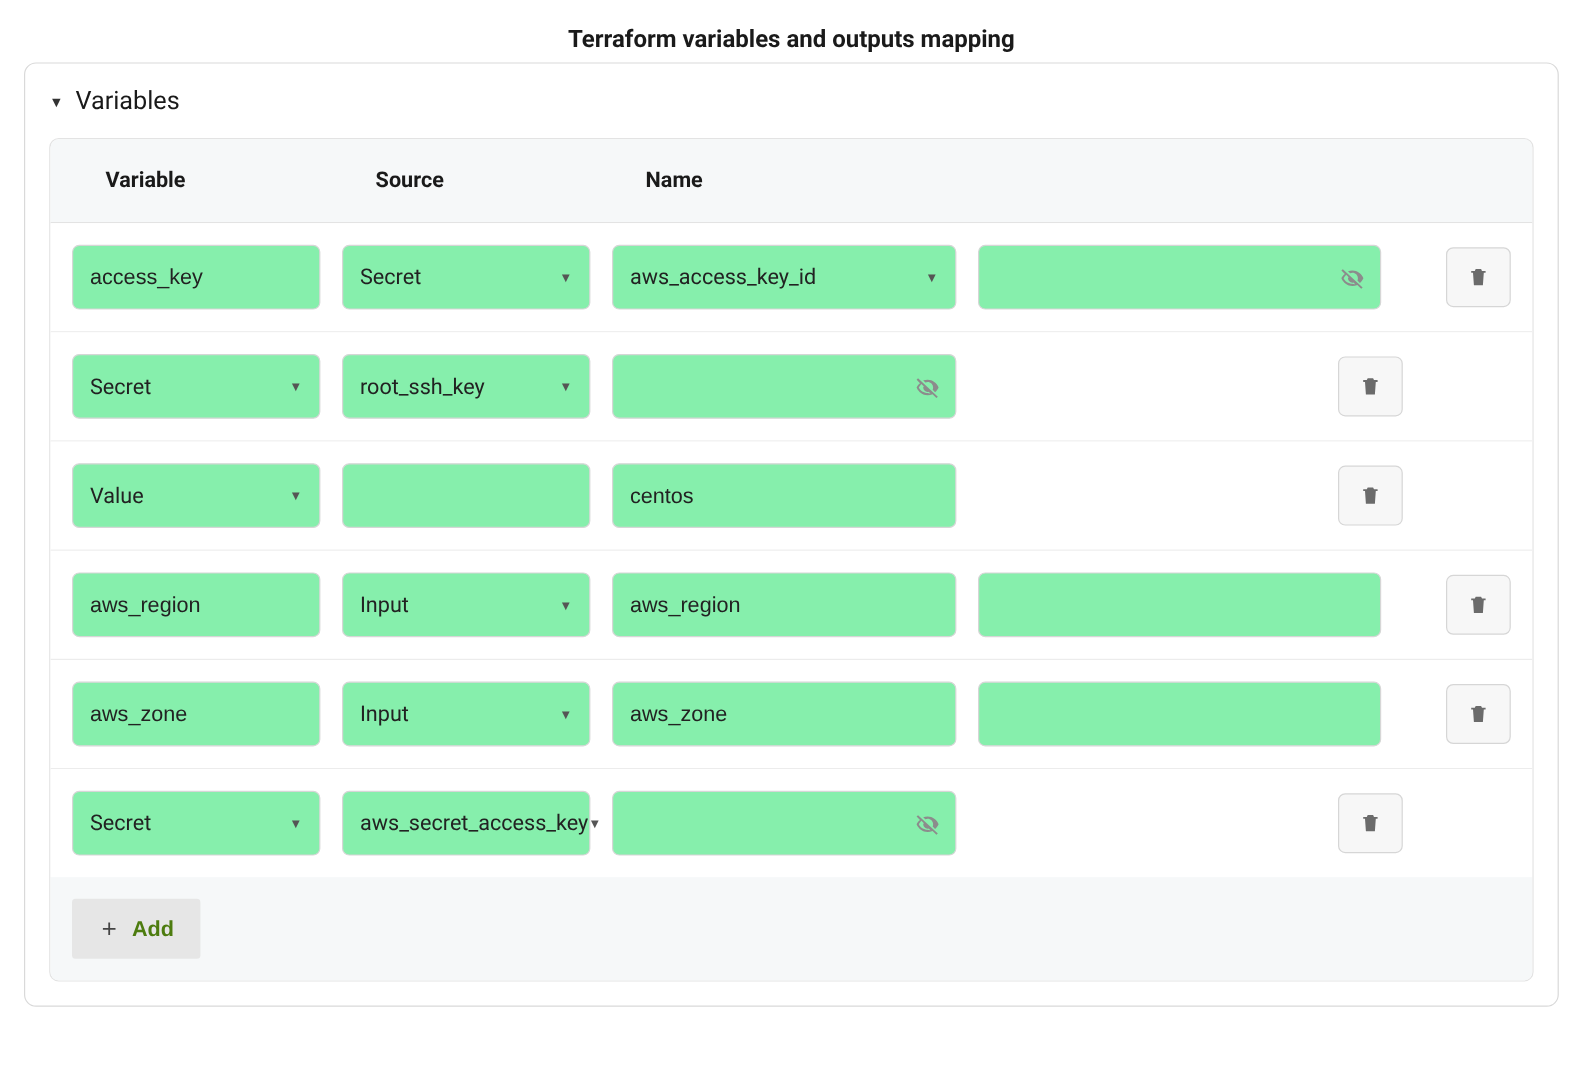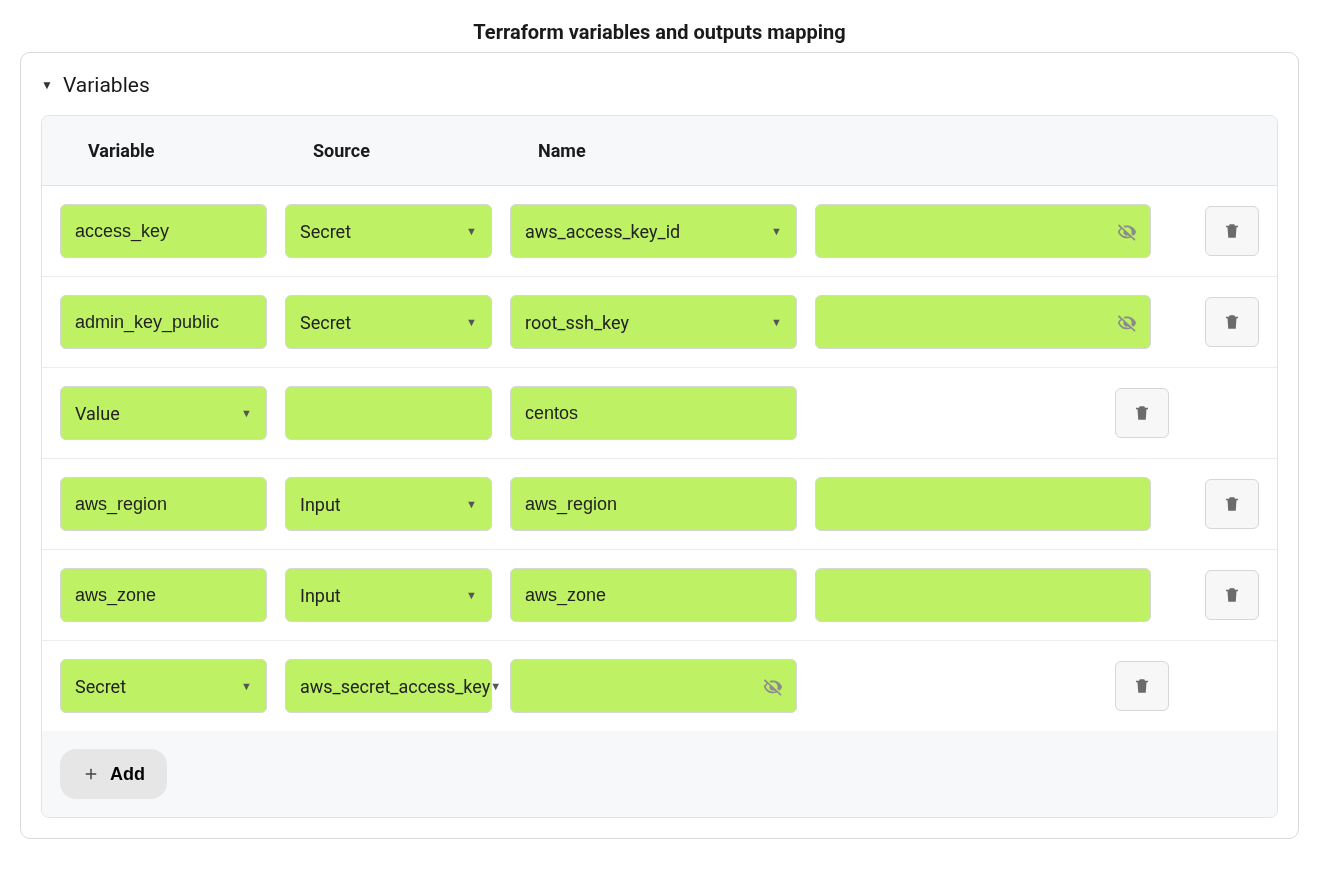--- a/index.html
+++ b/index.html
@@ -61,21 +61,21 @@
     background: #fff;
   }
   .trow:last-of-type { border-bottom: none; }
   .cell { padding-right: 18px; }
   .cell:last-child { padding-right: 0; }
   .text-input, .select-box {
     width: 100%;
     height: 54px;
     border: 1px solid #d6d6d6;
     border-radius: 6px;
-    background: #bef264;
+    background: #86efac;
     font-size: 18px;
     padding: 0 14px;
     color: #222;
   }
   .select-box {
     display: flex;
     align-items: center;
     justify-content: space-between;
     cursor: pointer;
   }
@@ -122,25 +122,25 @@
     padding: 18px;
   }
   .add-btn {
     display: inline-flex;
     align-items: center;
     gap: 10px;
     height: 50px;
     padding: 0 22px;
     background: #e6e6e6;
     border: none;
-    border-radius: 16px;
+    border-radius: 3px;
     cursor: pointer;
     font-size: 18px;
     font-weight: 600;
-    color: #000000;
+    color: #4d7c0f;
   }
   .add-btn svg { width: 18px; height: 18px; fill: #444; }
 </style>
 </head>
 <body>
 
 <h1 class="page-title">Terraform variables and outputs mapping</h1>
 
 <div class="panel">
 
@@ -185,21 +185,20 @@
           </div>
           <div class="cell">
             <button class="delete-btn">
               <svg viewBox="0 0 24 24">
                 <path d="M6 7h12l-1 14H7L6 7zm3-4h6l1 2h4v2H4V5h4l1-2z"></path>
               </svg>
             </button>
           </div>
         </div>
         <div class="trow">
-          <div class="cell"><input class="text-input" value="admin_key_public" style=""></div>
           <div class="cell">
             <div class="select-box">
               <span>Secret</span>
               <span class="caret-down">▼</span>
             </div>
           </div>
           <div class="cell">
             <div class="select-box">
               <span>root_ssh_key</span>
               <span class="caret-down">▼</span>

